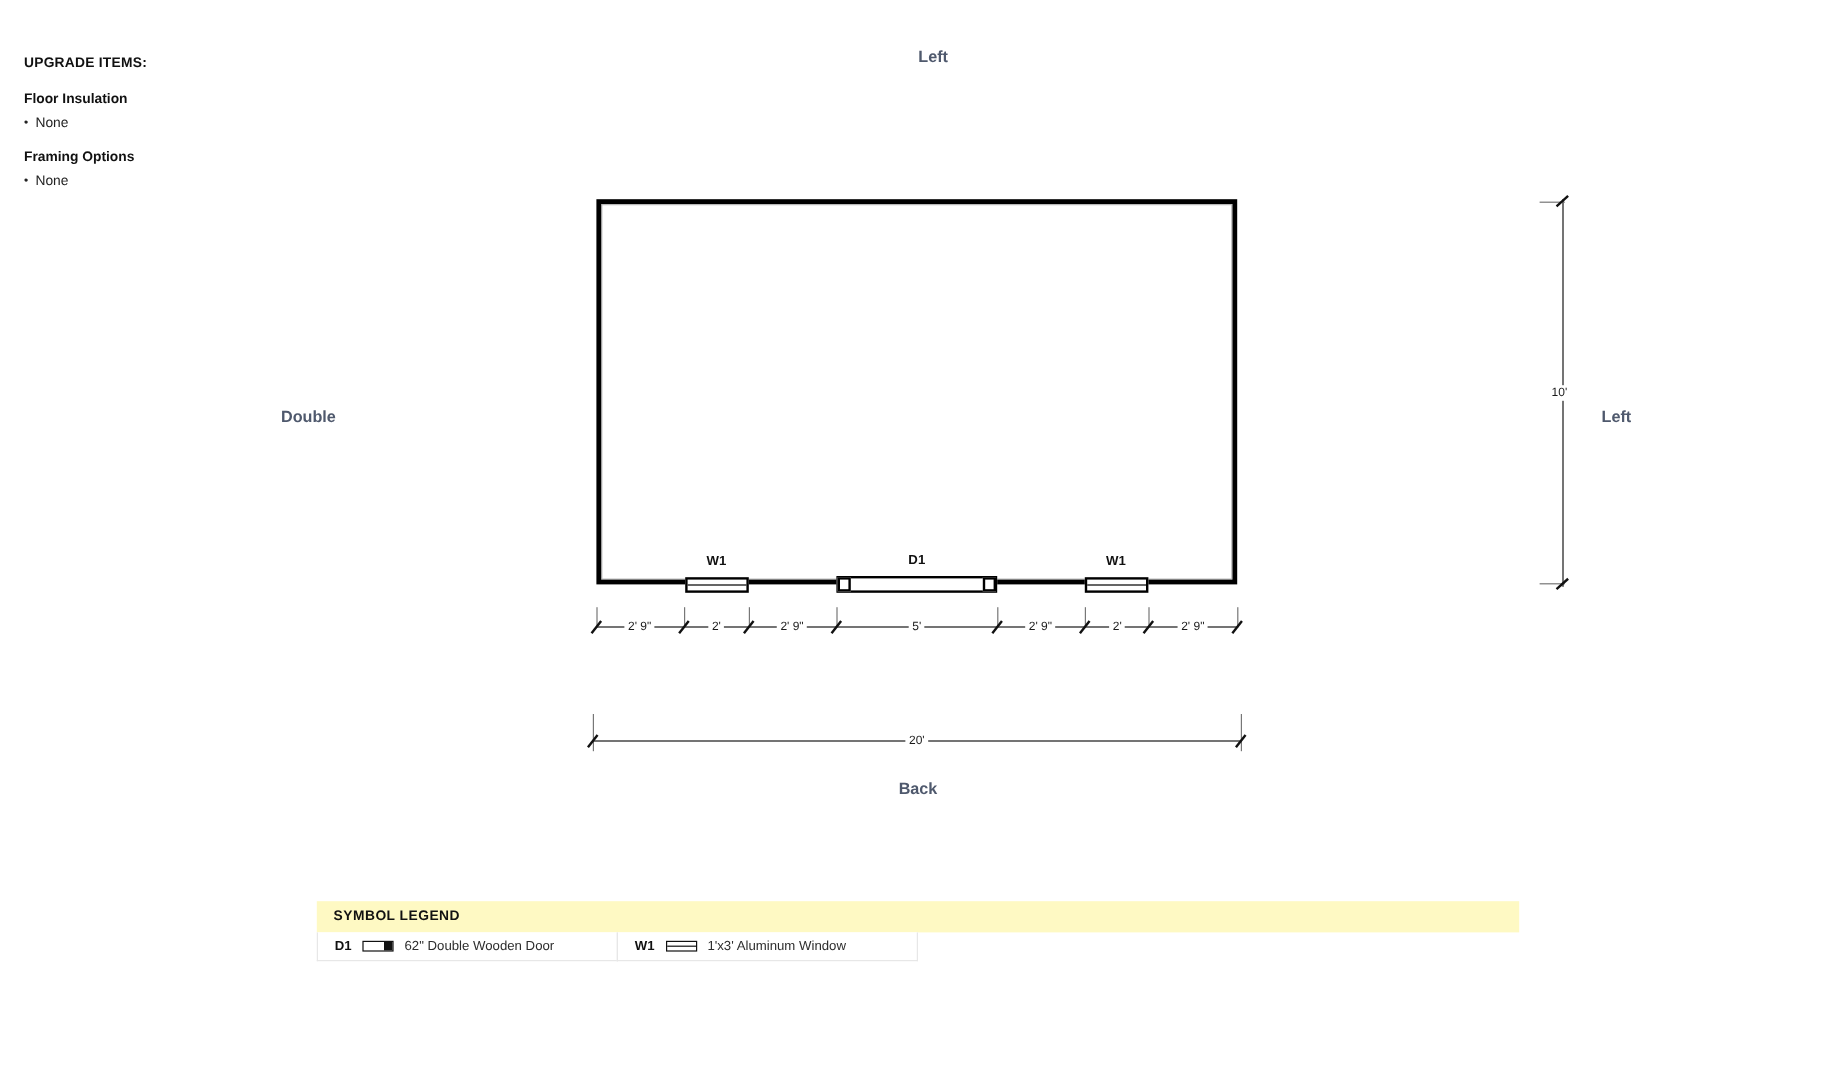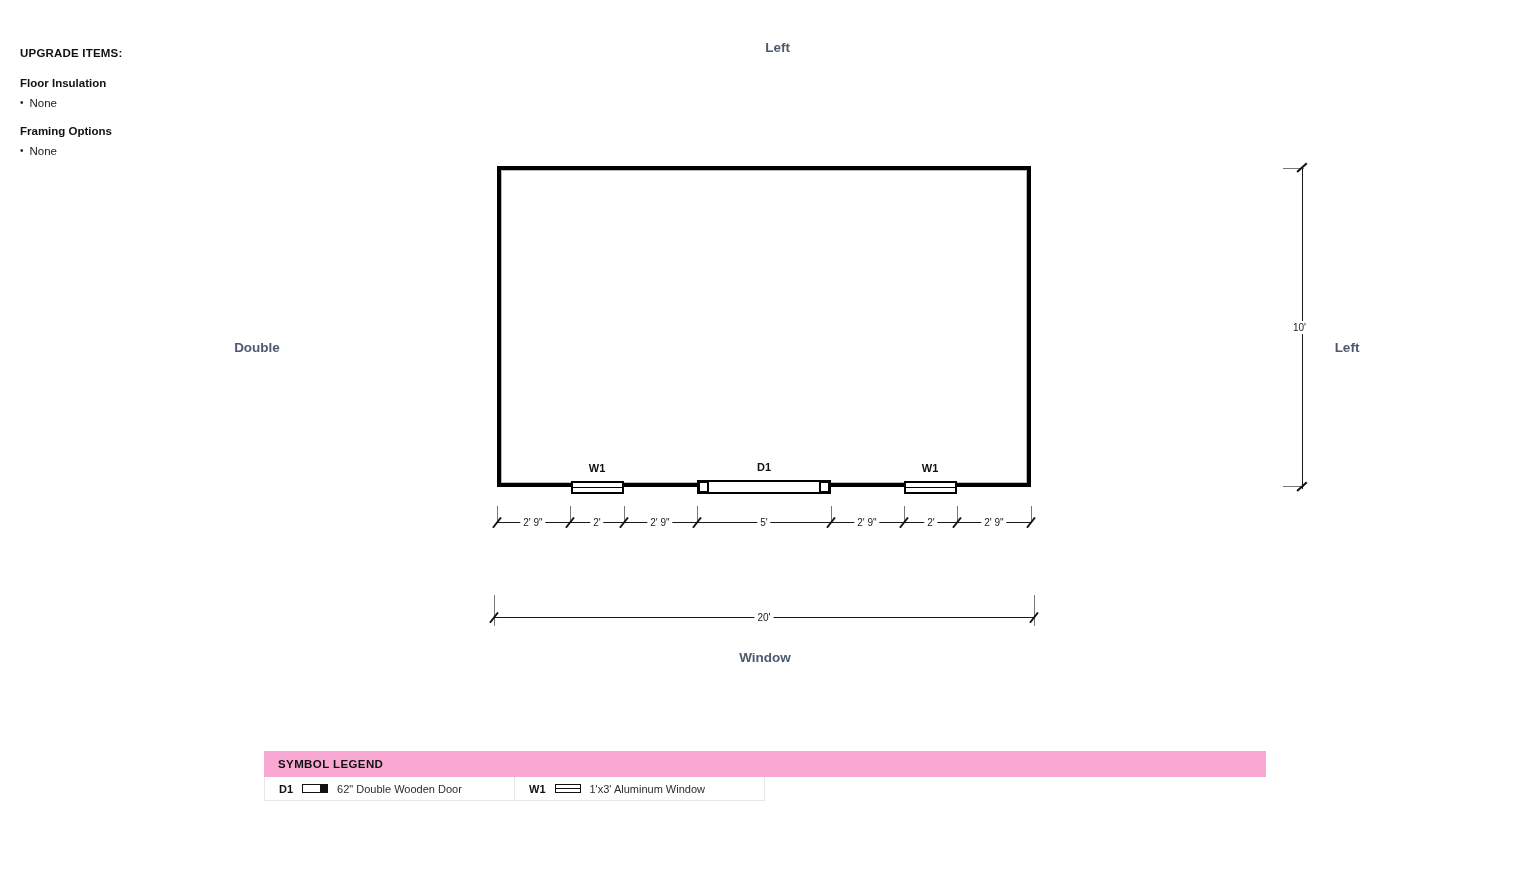--- a/index.html
+++ b/index.html
@@ -39,21 +39,21 @@
   .dim-tick-h{position:absolute;height:1.2px;background:#777;}
   .dim-slash{position:absolute;width:1.6px;height:13px;background:#111;transform:rotate(38deg);transform-origin:center;}
   .dim-label{position:absolute;font-size:10px;color:#1a1a1a;background:#fff;padding:0 3px;transform:translateX(-50%);line-height:13px;}
 
   
   .plan-title{position:absolute;left:465px;top:699px;width:600px;text-align:center;
     font-size:23px;font-weight:bold;color:#0b0b0b;letter-spacing:.3px;}
 
   
   .legend-header{position:absolute;left:264px;top:751px;width:1002px;height:26px;box-sizing:border-box;
-    background:#f9a8d4;font-size:11.5px;font-weight:bold;color:#111;letter-spacing:.4px;
+    background:#fef9c3;font-size:11.5px;font-weight:bold;color:#111;letter-spacing:.4px;
     line-height:26px;padding-left:14px;}
   .legend-cell{position:absolute;top:777px;height:24px;box-sizing:border-box;background:#fff;
     border:1px solid #e7e7e7;border-top:none;display:flex;align-items:center;gap:9px;padding-left:14px;}
   .legend-cell.c1{left:264px;width:251px;}
   .legend-cell.c2{left:514px;width:251px;}
   .legend-code{font-size:11px;font-weight:bold;color:#111;}
   .legend-desc{font-size:11px;color:#2d2d2d;}
   .glyph{position:relative;box-sizing:border-box;width:26px;height:9px;border:1.5px solid #111;background:#fff;}
   .glyph .fill-end{position:absolute;right:0;top:0;bottom:0;width:7px;background:#111;}
   .glyph .mid{position:absolute;left:0;right:0;top:50%;height:1.5px;margin-top:-0.75px;background:#111;}
@@ -73,21 +73,21 @@
     <div class="upgrade-heading">Framing Options</div>
     <div class="upgrade-bullet">
       <span class="dot">•</span>
       <span>None</span>
     </div>
   </div>
 
   <div class="orient orient-top">Left</div>
   <div class="orient orient-left">Double</div>
   <div class="orient orient-right">Left</div>
-  <div class="orient orient-bottom">Window</div>
+  <div class="orient orient-bottom">Back</div>
 
   <div class="plan-rect"></div>
 
   <div class="open-label" style="left:597px;top:462px;">W1</div>
   <div class="opening win-left">
       <div class="win-mid"></div>
     </div>
 
   <div class="open-label" style="left:764px;top:461px;">D1</div>
   <div class="opening door">

